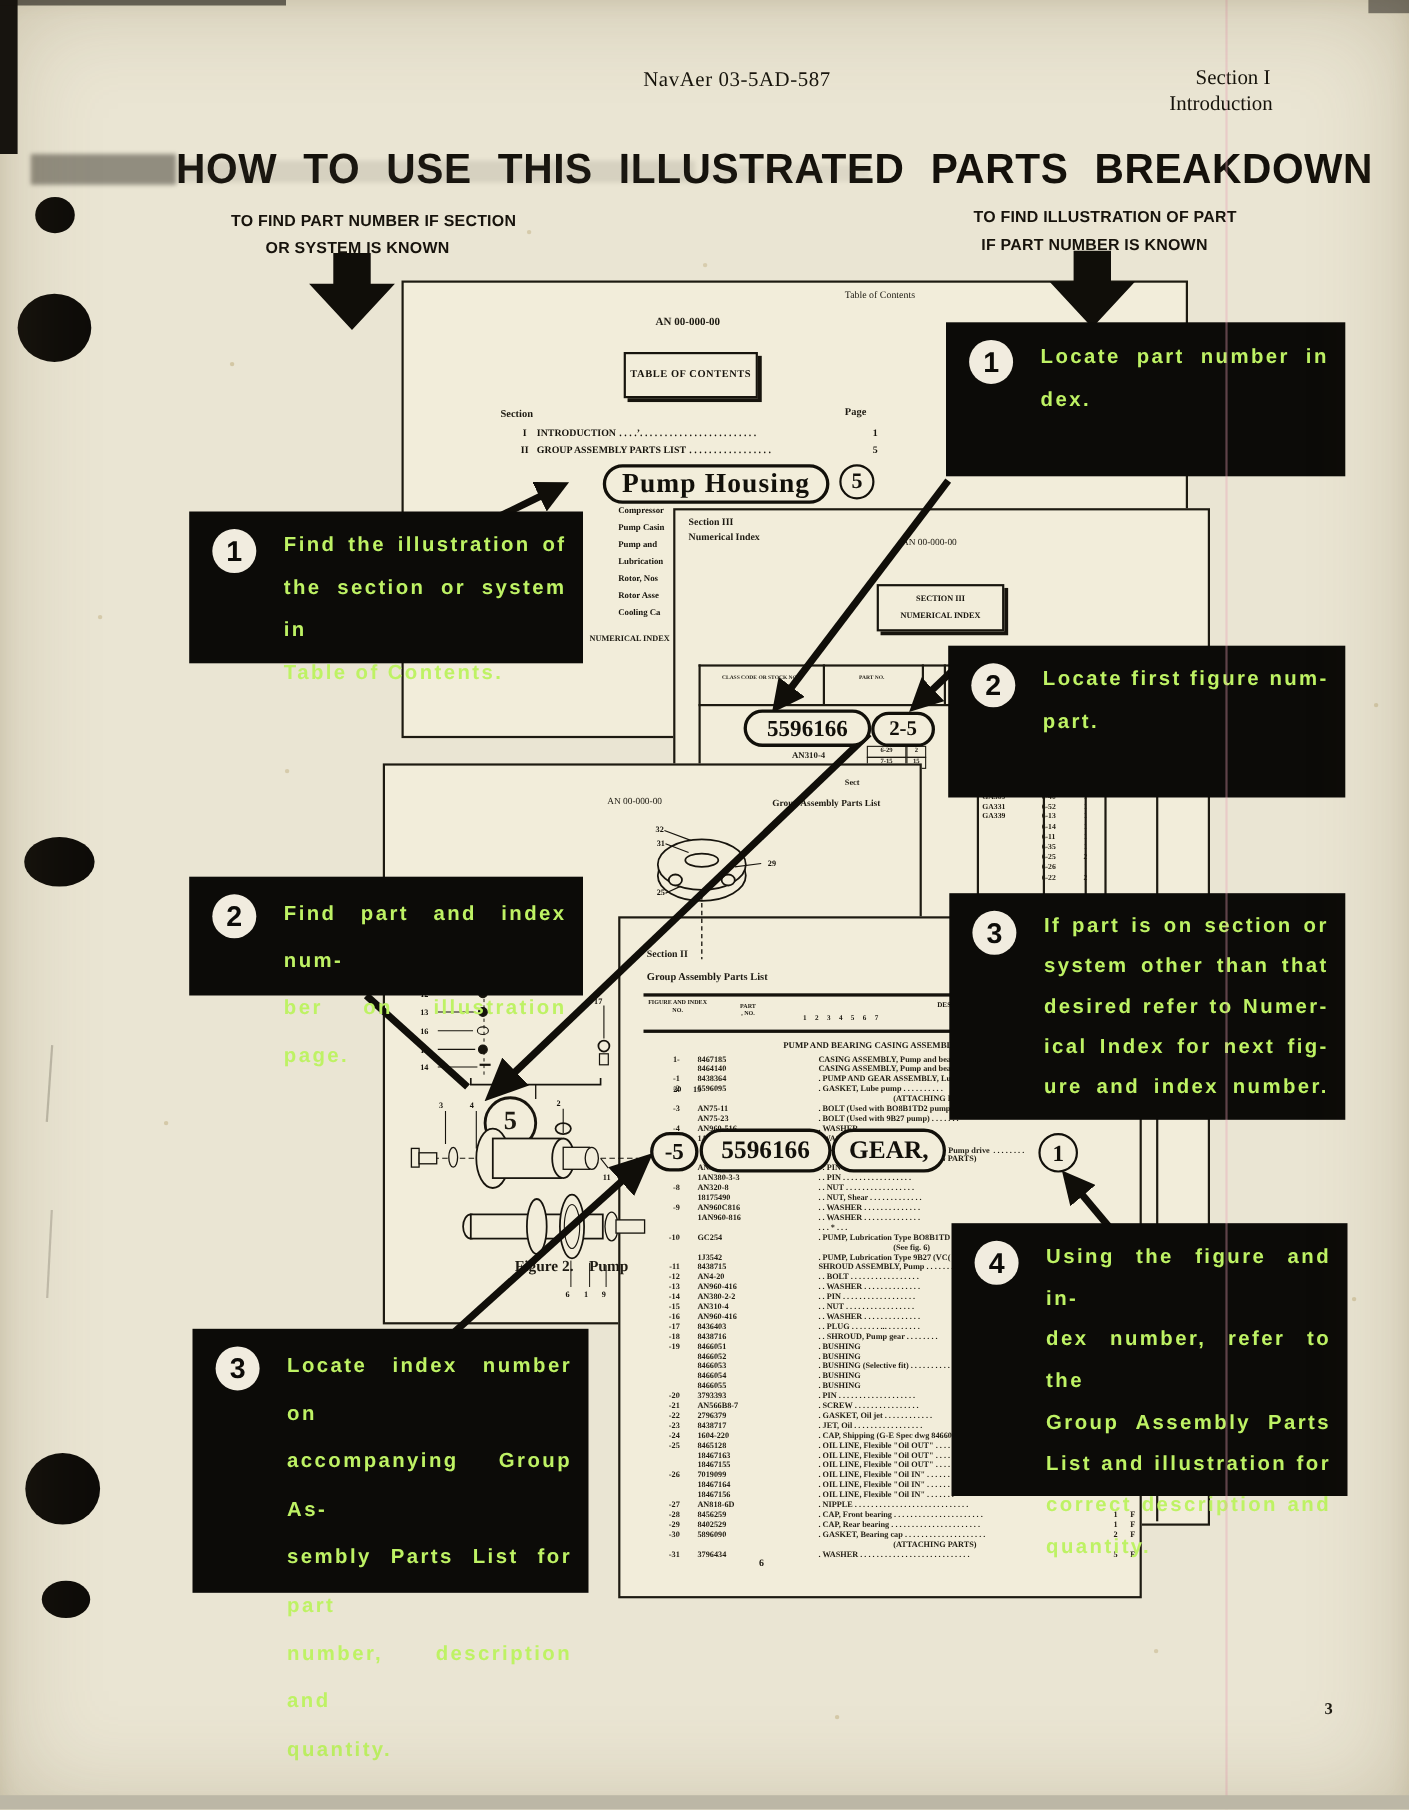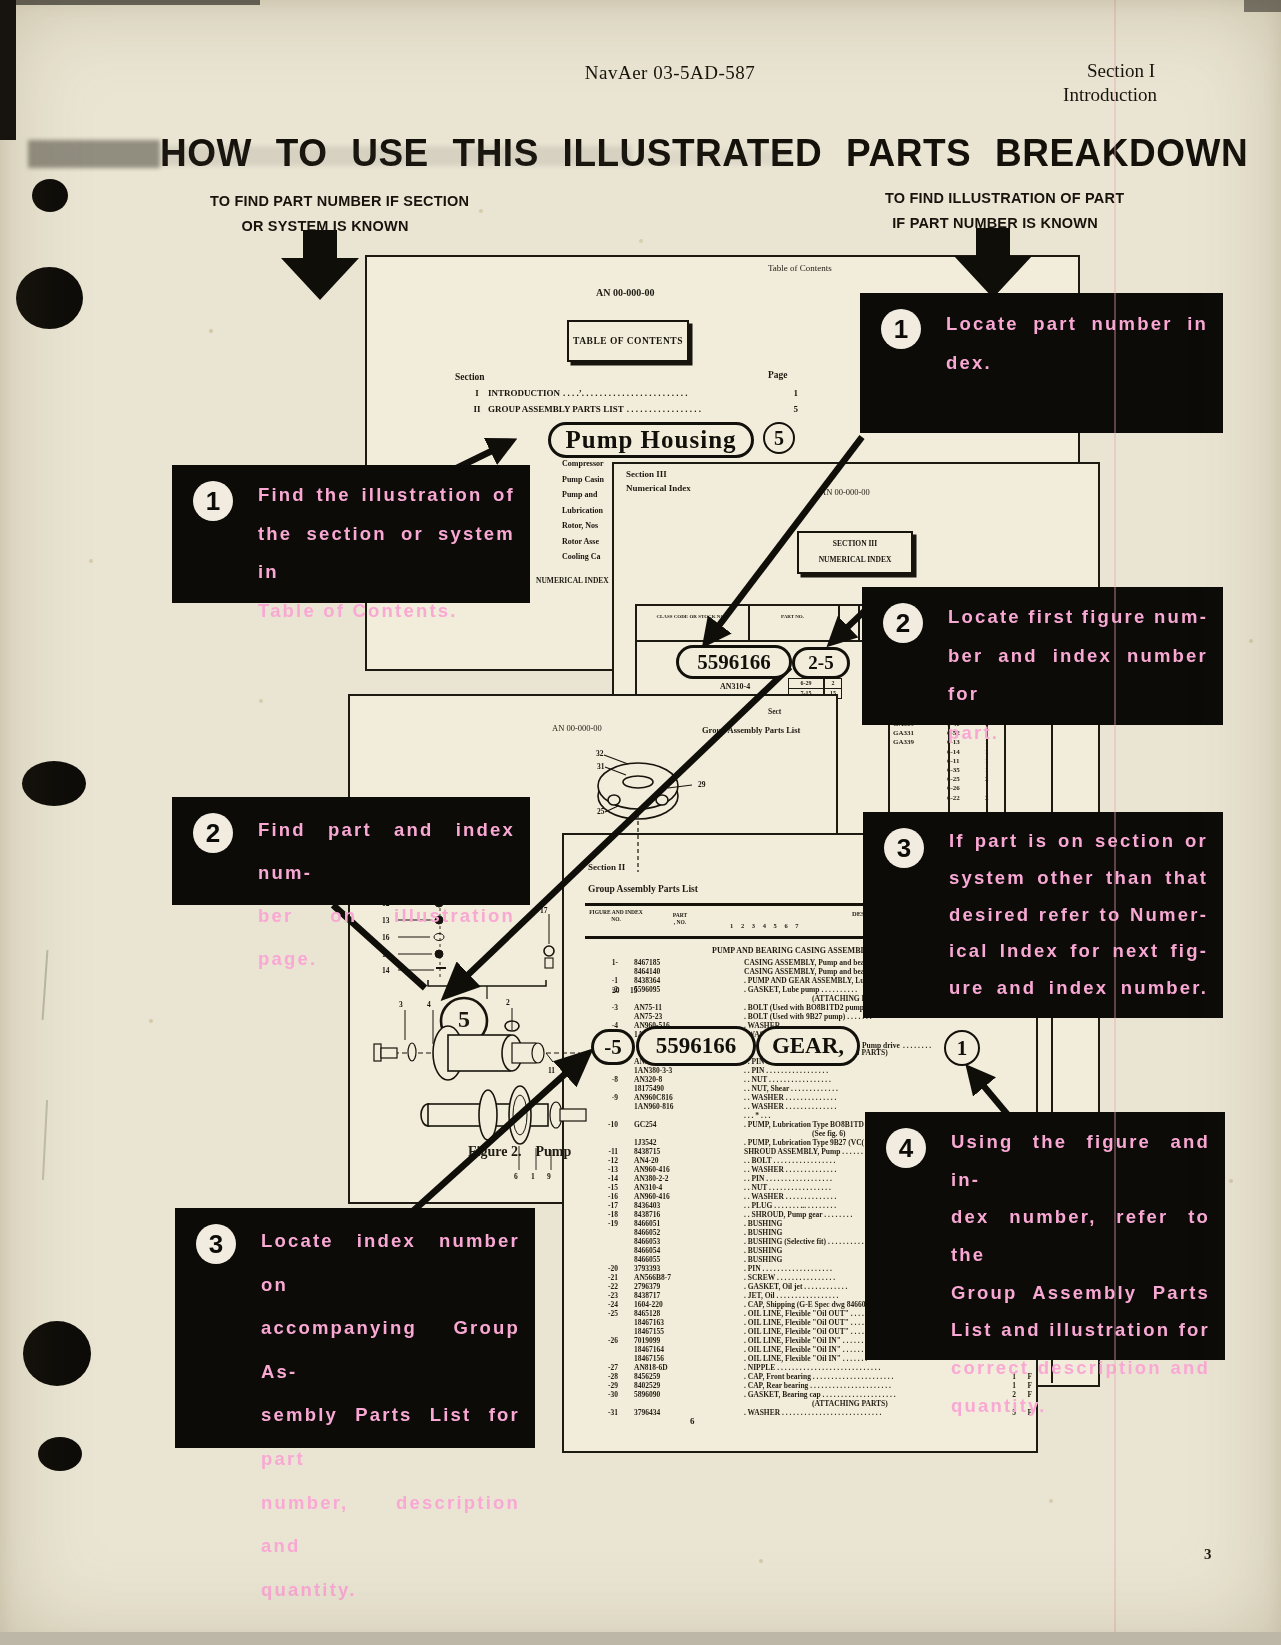--- a/index.html
+++ b/index.html
@@ -27,21 +27,21 @@
   .rule{position:absolute;background:#15120c;}
   
   .oval{position:absolute;border:3px solid #12100a;border-radius:60px;background:#f2edda;
     color:#12100a;text-align:center;font-family:"Liberation Serif",serif;font-weight:700;white-space:nowrap;}
   .cnum{position:absolute;border:2.5px solid #12100a;border-radius:50%;background:#f2edda;
     color:#12100a;text-align:center;font-family:"Liberation Serif",serif;font-weight:700;}
   
   .step-box{position:absolute;background:#0c0b08;z-index:30;}
   .step-num{position:absolute;left:21px;top:16px;width:40px;height:40px;border-radius:50%;
     background:#f1ecdf;color:#0c0b08;font:700 26px/40px "Liberation Sans",sans-serif;text-align:center;}
-  .step-lines{position:absolute;left:86px;right:15px;top:11px;color:#f9a8d4;
+  .step-lines{position:absolute;left:86px;right:15px;top:11px;color:#bef264;
     font-family:"Liberation Sans",sans-serif;font-weight:700;font-size:18.5px;letter-spacing:2.2px;}
   .step-line{text-align:justify;text-align-last:justify;white-space:normal;}
   .step-line.short{text-align-last:left;}
   
   #gapl-rows{position:absolute;left:588px;top:958px;width:444px;z-index:17;
     font-family:"Liberation Serif",serif;font-weight:700;font-size:7.5px;color:#211d13;}
   .gr{display:flex;height:9px;line-height:9px;white-space:nowrap;}
   .gr .f{width:30px;text-align:right;flex:none;}
   .gr .p{width:100px;padding-left:16px;flex:none;overflow:hidden;}
   .gr .d{flex:1;padding-left:10px;overflow:hidden;}
@@ -751,21 +751,20 @@
       <div class="step-num">1</div>
       <div class="step-lines">
         <div class="step-line" style="line-height: 39.3333px;">Locate  part  number  in</div>
         <div class="step-line short" style="line-height: 39.3333px;">dex.</div>
       </div>
     </div>
     <div class="step-box" style="left: 862px; top: 587px; width: 361px; height: 138px;">
       <div class="step-num">2</div>
       <div class="step-lines">
         <div class="step-line" style="line-height: 38.6667px;">Locate first figure num-</div>
-        <div class="step-line" style="line-height: 38.6667px;">ber and index number for</div>
         <div class="step-line short" style="line-height: 38.6667px;">part.</div>
       </div>
     </div>
     <div class="step-box" style="left: 863px; top: 812px; width: 360px; height: 206px;">
       <div class="step-num">3</div>
       <div class="step-lines">
         <div class="step-line" style="line-height: 36.8px;">If part is on section or</div>
         <div class="step-line" style="line-height: 36.8px;">system other than that</div>
         <div class="step-line" style="line-height: 36.8px;">desired refer to Numer-</div>
         <div class="step-line" style="line-height: 36.8px;">ical Index for next fig-</div>

